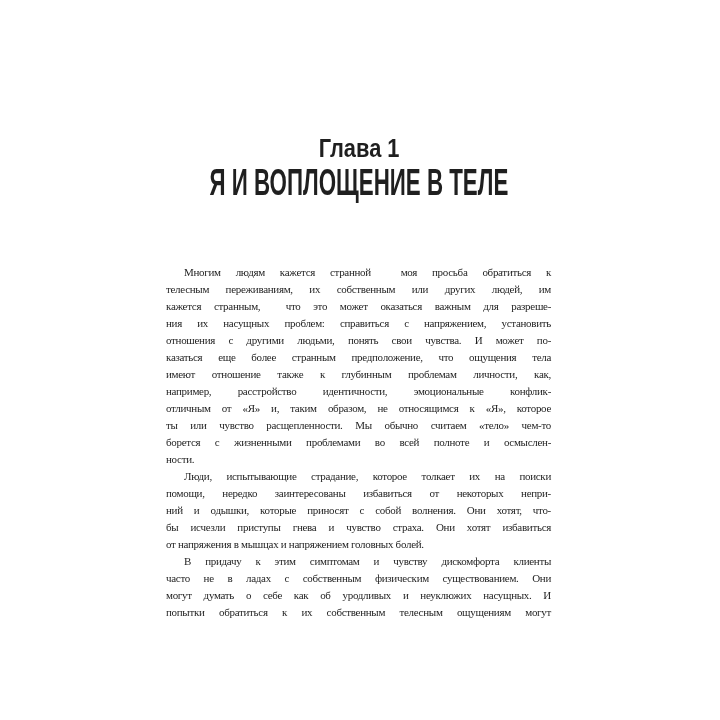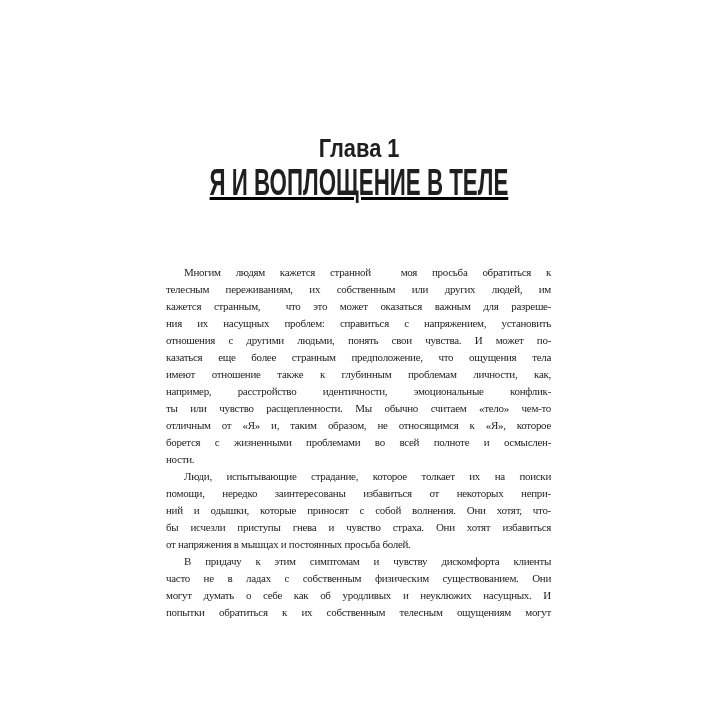--- a/index.html
+++ b/index.html
@@ -15,21 +15,21 @@
     overflow: hidden;
   }
   .title-row {
     position: absolute;
     left: 166px;
     width: 386px;
     display: flex;
     justify-content: center;
   }
   .title-row.label-row { top: 135px; }
-  .title-row.title-line-row { top: 165px; text-decoration: underline; }
+  .title-row.title-line-row { top: 165px; }
   .chapter-label {
     font-family: "Liberation Sans", "DejaVu Sans", sans-serif;
     font-weight: bold;
     font-size: 26px;
     line-height: 26px;
     color: var(--ink, #1f1f1f);
     transform: scaleX(0.84);
     transform-origin: 50% 50%;
     white-space: nowrap;
   }
@@ -76,31 +76,31 @@
   <div class="body-text">
       <div class="paragraph">
         <div class="line indent">Многим людям кажется странной&nbsp; моя просьба обратиться к</div>
         <div class="line">телесным переживаниям, их собственным или других людей, им</div>
         <div class="line">кажется странным,&nbsp; что это может оказаться важным для разреше-</div>
         <div class="line">ния их насущных проблем: справиться с напряжением, установить</div>
         <div class="line">отношения с другими людьми, понять свои чувства. И может по-</div>
         <div class="line">казаться еще более странным предположение, что ощущения тела</div>
         <div class="line">имеют отношение также к глубинным проблемам личности, как,</div>
         <div class="line">например, расстройство идентичности, эмоциональные конфлик-</div>
+        <div class="line">отличным от «Я» и, таким образом, не относящимся к «Я», которое</div>
         <div class="line">ты или чувство расщепленности. Мы обычно считаем «тело» чем-то</div>
-        <div class="line">отличным от «Я» и, таким образом, не относящимся к «Я», которое</div>
         <div class="line">борется с жизненными проблемами во всей полноте и осмыслен-</div>
         <div class="line last">ности.</div>
       </div>
       <div class="paragraph">
         <div class="line indent">Люди, испытывающие страдание, которое толкает их на поиски</div>
         <div class="line">помощи, нередко заинтересованы избавиться от некоторых непри-</div>
         <div class="line">ний и одышки, которые приносят с собой волнения. Они хотят, что-</div>
         <div class="line">бы исчезли приступы гнева и чувство страха. Они хотят избавиться</div>
-        <div class="line last">от напряжения в мышцах и постоянных просьба болей.</div>
+        <div class="line last">от напряжения в мышцах и напряжением головных болей.</div>
       </div>
       <div class="paragraph">
         <div class="line indent">В придачу к этим симптомам и чувству дискомфорта клиенты</div>
         <div class="line">часто не в ладах с собственным физическим существованием. Они</div>
         <div class="line">могут думать о себе как об уродливых и неуклюжих насущных. И</div>
         <div class="line">попытки обратиться к их собственным телесным ощущениям могут</div>
       </div>
     </div>
 </div>
 

